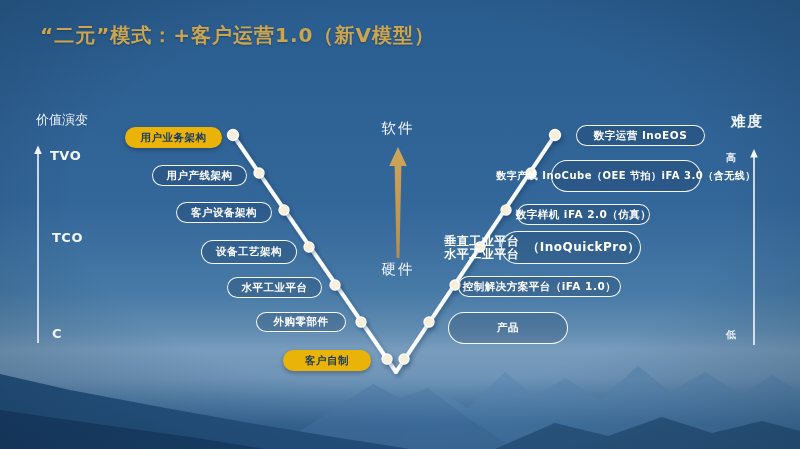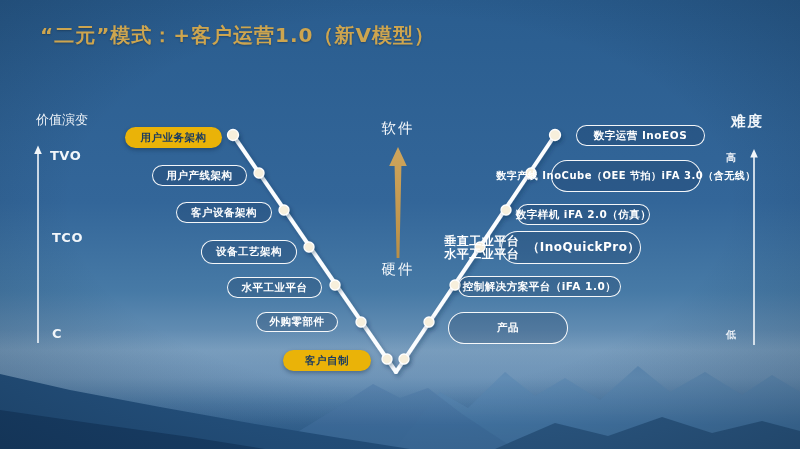--- a/index.html
+++ b/index.html
@@ -146,21 +146,21 @@
   <span class="hilo" style="left:726px;top:328px">低</span>
 
   <div class="center-label soft">软件</div>
   <div class="center-label hard">硬件</div>
 
   <div class="pill gold" style="left:125px;top:127px;width:97px;height:21px">用户业务架构</div>
   <div class="pill outline" style="left:152px;top:165px;width:95px;height:21px">用户产线架构</div>
   <div class="pill outline" style="left:176px;top:202px;width:96px;height:21px">客户设备架构</div>
   <div class="pill outline" style="left:201px;top:240px;width:96px;height:24px">设备工艺架构</div>
   <div class="pill outline" style="left:227px;top:277px;width:95px;height:21px">水平工业平台</div>
-  <div class="pill outline" style="left:256px;top:312px;width:82px;height:20px">外购零部件</div>
+  <div class="pill outline" style="left:256px;top:312px;width:90px;height:20px">外购零部件</div>
   <div class="pill outline" style="left:576px;top:125px;width:129px;height:21px">数字运营 InoEOS</div>
 
   <div class="pill gold" style="left:283px;top:350px;width:88px;height:21px">客户自制</div>
   <div class="pill outline two-line" style="left:551px;top:160px;width:150px;height:32px">
     <span>数字产线 InoCube（OEE 节拍）</span>
     <span>iFA 3.0（含无线）</span>
   </div>
   <div class="pill outline" style="left:517px;top:204px;width:133px;height:21px">数字样机 iFA 2.0（仿真）</div>
   <div class="pill outline platform" style="left:501px;top:231px;width:140px;height:33px">
     <span class="stack">

